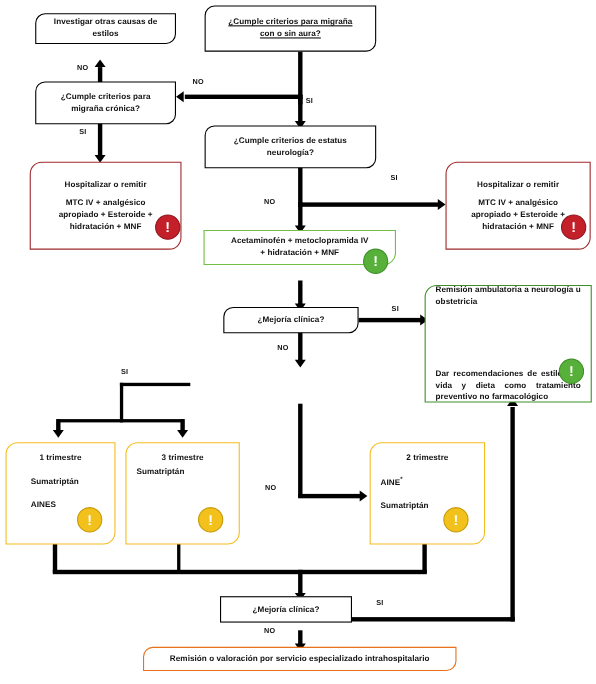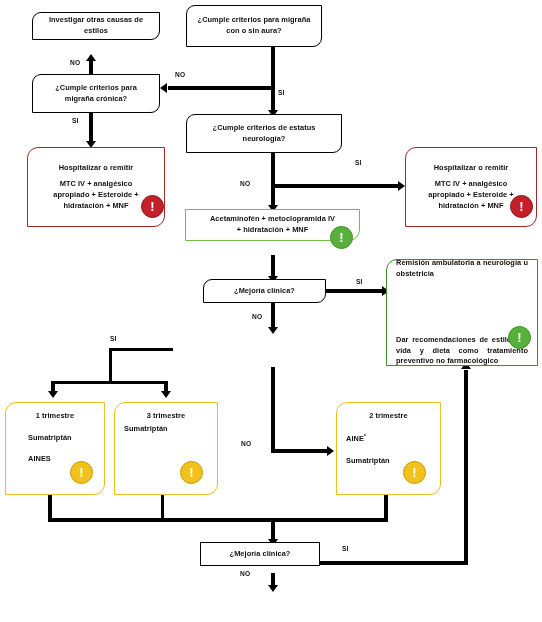--- a/index.html
+++ b/index.html
@@ -156,21 +156,21 @@
   <div class="elabel" style="left:72px;top:117px;">SI</div>
   <div class="elabel" style="left:355px;top:159px;">SI</div>
   <div class="elabel" style="left:240px;top:180px;">NO</div>
   <div class="elabel" style="left:356px;top:278px;">SI</div>
   <div class="elabel" style="left:252px;top:313px;">NO</div>
   <div class="elabel" style="left:110px;top:335px;">SI</div>
   <div class="elabel" style="left:241px;top:440px;">NO</div>
   <div class="elabel" style="left:342px;top:545px;">SI</div>
   <div class="elabel" style="left:240px;top:570px;">NO</div>
 
-  <div class="node" style="left:186px;top:5px;width:136px;height:42px;">
+  <div class="node" style="left:186px;top:5px;width:156px;height:42px;text-decoration:underline;">
     <span class="ln">¿Cumple criterios para migraña</span>
     <span class="ln">con o sin aura?</span>
   </div>
 
   <div class="node" style="left:32px;top:12px;width:128px;height:28px;">
     <span class="ln">Investigar otras causas de</span>
     <span class="ln">estilos</span>
   </div>
 
   <div class="node" style="left:32px;top:74px;width:128px;height:39px;">
@@ -236,14 +236,17 @@
     <span class="ln" style="align-self:center;margin-bottom:11px;">2 trimestre</span>
     <span class="ln" style="margin-bottom:11px;"><span>AINE</span><span class="sup">*</span></span>
     <span class="ln">Sumatriptán</span>
   </div>
   <div class="badge yellow" style="left:403px;top:461px;">!</div>
 
   <div class="node" style="left:200px;top:542px;width:120px;height:24px;border-radius:0;">
     <span class="ln">¿Mejoría clínica?</span>
   </div>
 
+  <div class="node orange" style="left:130px;top:588px;width:285px;height:22px;">
+    <span class="ln">Remisión o valoración por servicio especializado intrahospitalario</span>
+  </div>
 
 </div>
 
 </body></html>

